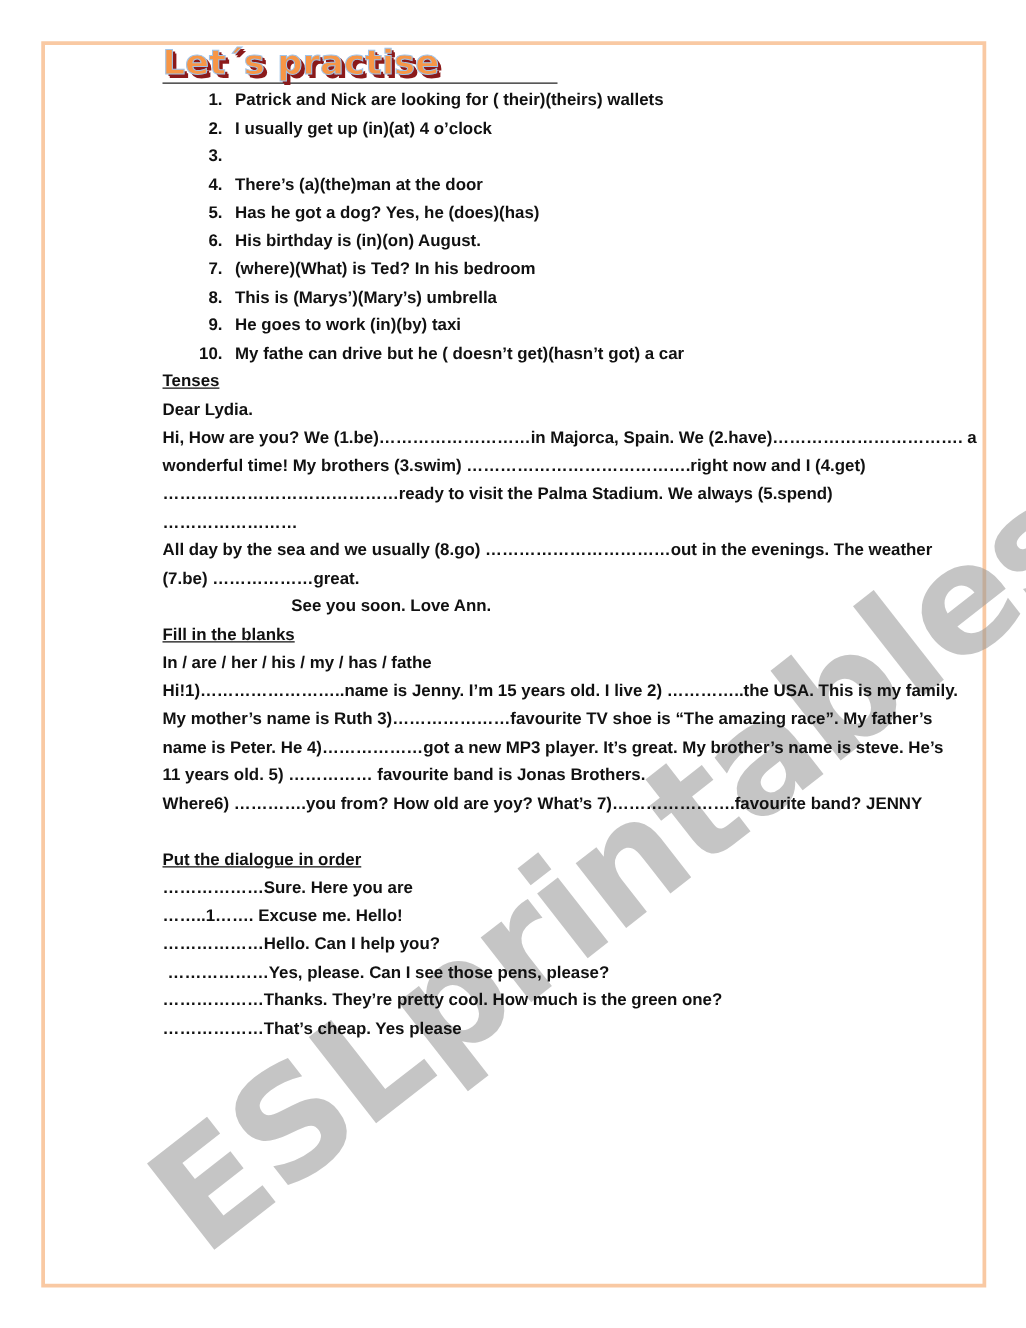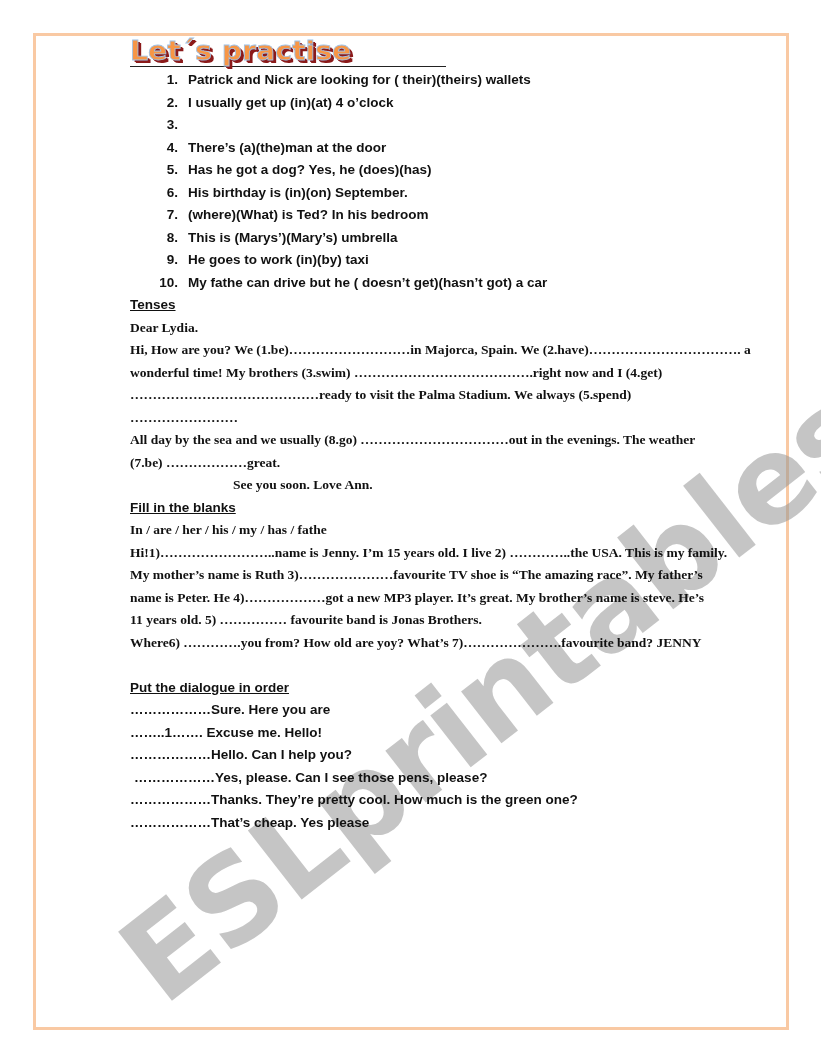--- a/index.html
+++ b/index.html
@@ -81,21 +81,20 @@
     }
     .mc-text {
       padding-left: 10px;
     }
     .line {
       font-weight: bold;
       font-size: 13.5px;
       line-height: 22.5px;
       height: 22.5px;
       white-space: nowrap;
-      font-family: Liberation Serif, serif;
     }
     .line.indent-sign {
       padding-left: 103px;
     }
     .spacer {
       height: 22.5px;
     }
     .dlg-line {
       font-weight: bold;
       font-size: 13.5px;
@@ -151,21 +150,21 @@
     <li class="mc-item">
         <span class="mc-num">4.</span>
         <span class="mc-text">There’s (a)(the)man at the door</span>
       </li>
     <li class="mc-item">
         <span class="mc-num">5.</span>
         <span class="mc-text">Has he got a dog? Yes, he (does)(has)</span>
       </li>
     <li class="mc-item">
         <span class="mc-num">6.</span>
-        <span class="mc-text">His birthday is (in)(on) September.</span>
+        <span class="mc-text">His birthday is (in)(on) August.</span>
       </li>
     <li class="mc-item">
         <span class="mc-num">7.</span>
         <span class="mc-text">(where)(What) is Ted? In his bedroom</span>
       </li>
     <li class="mc-item">
         <span class="mc-num">8.</span>
         <span class="mc-text">This is (Marys’)(Mary’s) umbrella</span>
       </li>
     <li class="mc-item">

